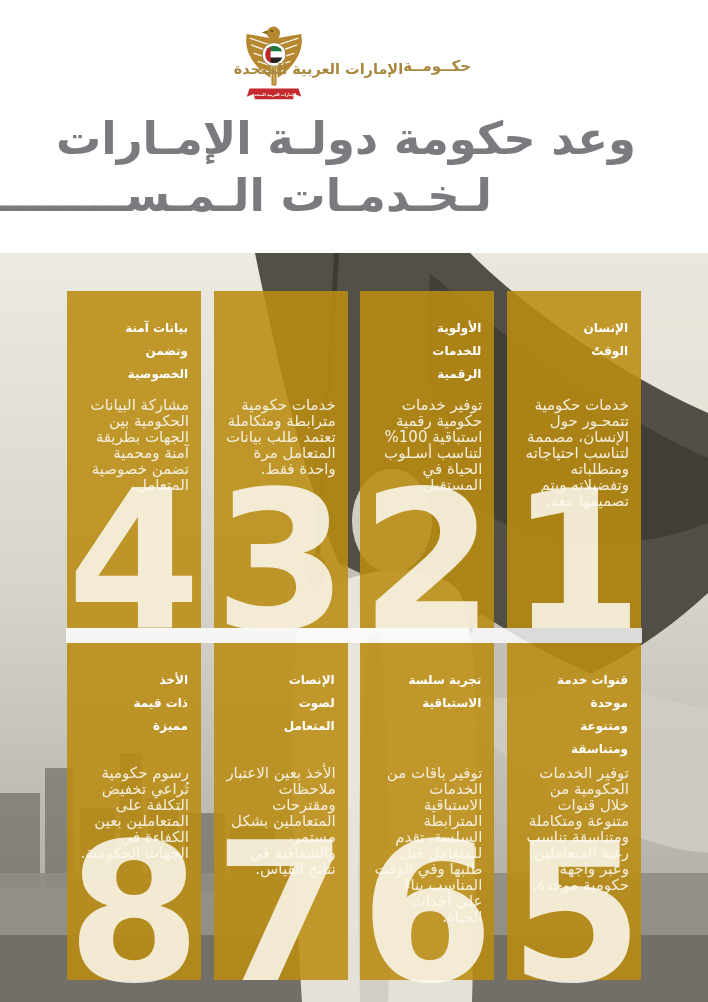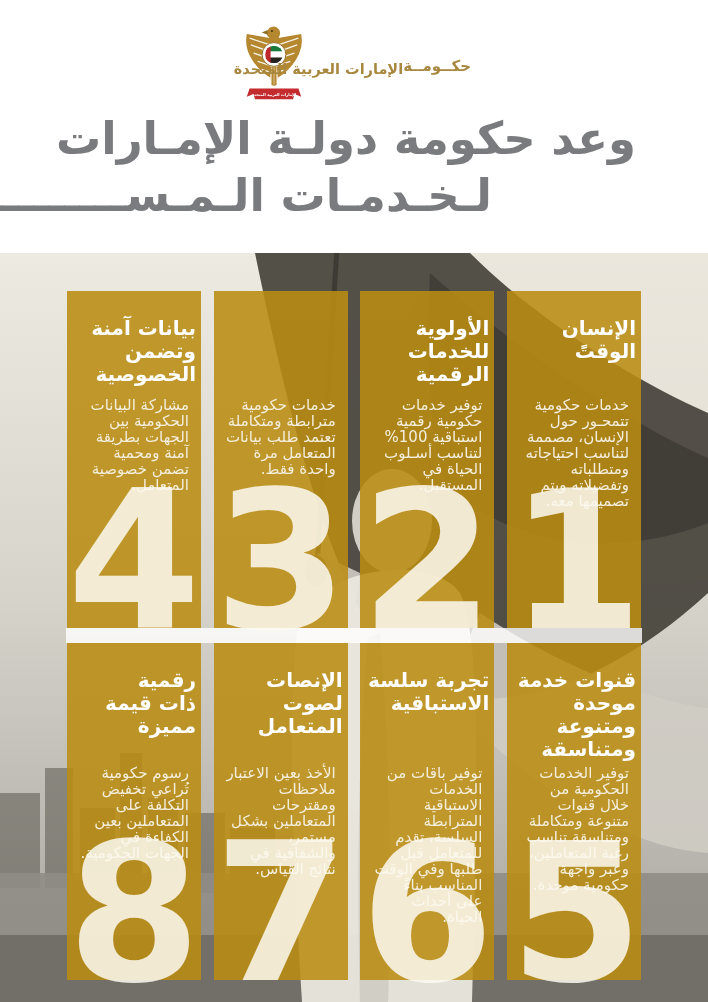--- a/index.html
+++ b/index.html
@@ -18,22 +18,22 @@
   
   .title{position:absolute;top:110px;right:72px;z-index:5;text-align:right;color:#7a7b7e;font-weight:bold;}
   .title .t1{font-size:45px;line-height:57px;white-space:nowrap;}
   .title .t2{font-size:45px;line-height:57px;white-space:nowrap;margin-right:144px;}
   
   .row-strip{position:absolute;left:66px;top:628px;width:576px;height:15px;background:rgba(255,255,255,.8);z-index:1;}
   
   .cards{position:absolute;top:291px;right:67px;width:574px;height:689px;
          display:flex;flex-wrap:wrap;justify-content:space-between;align-content:space-between;z-index:2;}
   .card{position:relative;width:134px;height:337px;background:rgba(185,140,17,.88);overflow:visible;}
-  .card-title{position:absolute;top:26px;right:0;left:0;padding:0 5px;color:#ffffff;font-weight:bold;
-              font-size:20px;line-height:23px;text-align:right;white-space:pre-line;}
+  .card-title{position:absolute;top:26px;right:0;left:0;padding:0 13px;color:#ffffff;font-weight:bold;
+              font-size:12px;line-height:23px;text-align:right;white-space:pre-line;}
   .card-desc{position:absolute;right:0;left:0;padding:0 12px;color:#f4eedd;
              font-size:15px;line-height:16px;text-align:right;}
   .card:nth-child(-n+4) .card-desc{top:106px;}
   .card:nth-child(n+5)  .card-desc{top:122px;}
   .card-number{position:absolute;bottom:-30px;left:0;right:0;text-align:center;
                font-size:192px;line-height:192px;font-weight:bold;color:rgba(252,249,240,.86);
                pointer-events:none;}
   .num-right .card-number{text-align:right;right:-2px;}
 </style>
 </head>
@@ -170,21 +170,21 @@
 
     <div class="card">
       <div class="card-title">الإنصات
 لصوت
 المتعامل</div>
       <div class="card-desc">الأخذ بعين الاعتبار ملاحظات ومقترحات المتعاملين بشكل مستمر، والشفافية في نتائج القياس.</div>
       <div class="card-number">7</div>
     </div>
 
     <div class="card">
-      <div class="card-title">رقمية
+      <div class="card-title">الأخذ
 ذات قيمة
 مميزة</div>
       <div class="card-desc">رسوم حكومية تُراعي تخفيض التكلفة على المتعاملين بعين الكفاءة في الجهات الحكومية.</div>
       <div class="card-number">8</div>
     </div>
 
   </div>
 </div>
 
 </body></html>

